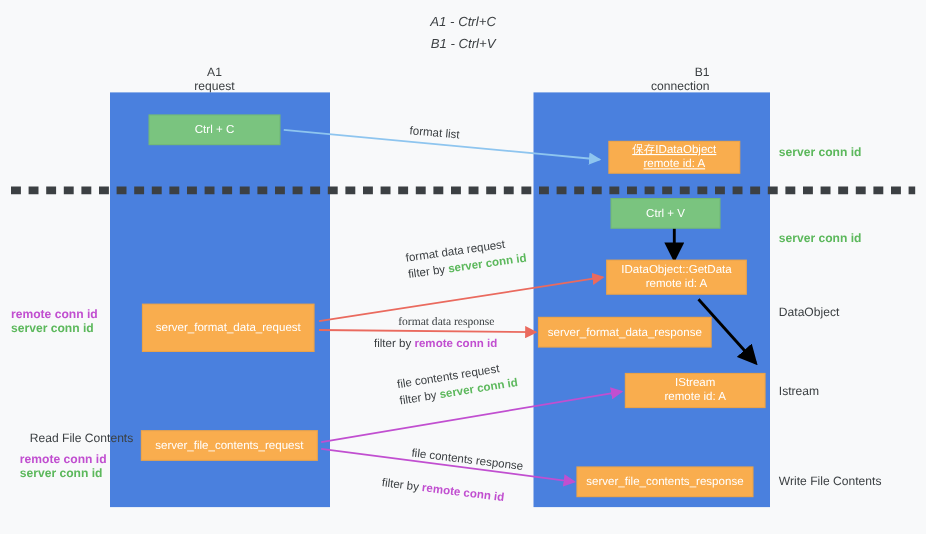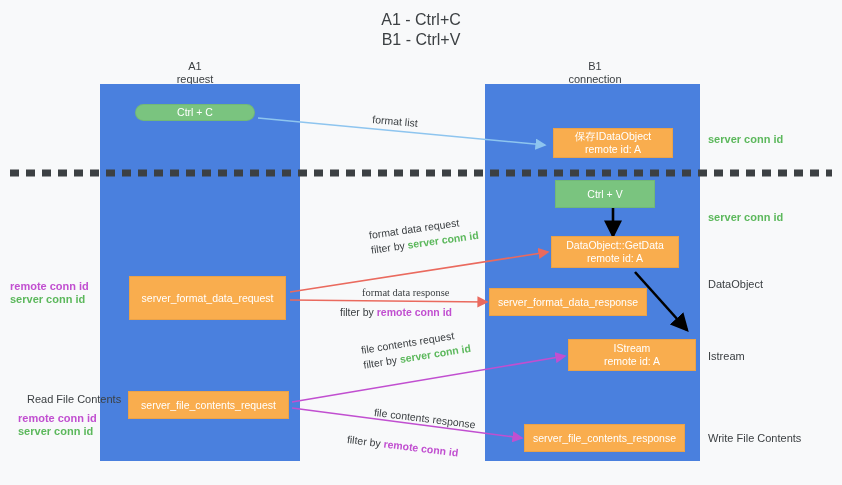--- a/index.html
+++ b/index.html
@@ -20,23 +20,24 @@
     inset: 0;
     background: #f8f9fa;
   }
   
   .title {
     position: absolute;
     left: 0;
     top: 10px;
     width: 842px;
     text-align: center;
-    font-size: 16px;
+    font-size: 12px;
     line-height: 20px;
     color: #3c4043;
+    font-style: italic;
   }
   
   .col-header {
     position: absolute;
     text-align: center;
     font-size: 11px;
     line-height: 13px;
     color: #3c4043;
   }
   .col-header .ch-name { display: block; }
@@ -103,21 +104,21 @@
 
   <div class="title">
     <div>A1 - Ctrl+C</div>
     <div>B1 - Ctrl+V</div>
   </div>
 
   <div class="col-header" style="left:145px; top:60px; width:100px;">
     <span class="ch-name">A1</span>
     <span class="ch-sub">request</span>
   </div>
-  <div class="col-header" style="left:545px; top:60px; width:100px;">
+  <div class="col-header" style="left:545px; top:60px; width:100px;text-align:right;">
     <span class="ch-name">B1</span>
     <span class="ch-sub">connection</span>
   </div>
 
   <div class="lane" style="left:100px; top:84px; width:200px; height:377px;"></div>
   <div class="lane" style="left:485px; top:84px; width:215px; height:377px;"></div>
 
   <svg class="overlay">
     <defs>
       <marker id="ah-blue" markerWidth="7" markerHeight="7" refX="6" refY="3.5" orient="auto">
@@ -144,35 +145,35 @@
 
     <line x1="290" y1="292" x2="548" y2="252" stroke="#ea6a5e" stroke-width="1.6" marker-end="url(#ah-red)"></line>
 
     <line x1="290" y1="300" x2="487" y2="302" stroke="#ea6a5e" stroke-width="1.6" marker-end="url(#ah-red)"></line>
 
     <line x1="292" y1="402" x2="565" y2="356" stroke="#c14fd0" stroke-width="1.6" marker-end="url(#ah-magenta)"></line>
 
     <line x1="292" y1="408" x2="522" y2="438" stroke="#c14fd0" stroke-width="1.6" marker-end="url(#ah-magenta)"></line>
   </svg>
 
-  <div class="node green" style="left:135px; top:104px; width:120px; height:17px;border-radius:13px;">
+  <div class="node green" style="left:135px; top:104px; width:120px; height:28px;">
     <span>Ctrl + C</span>
   </div>
 
-  <div class="node orange" style="left:553px; top:128px; width:120px; height:30px;">
+  <div class="node orange" style="left:553px; top:128px; width:120px; height:30px;text-decoration:underline;">
     <span>保存IDataObject</span>
     <span class="l2">remote id: A</span>
   </div>
 
   <div class="node green" style="left:555px; top:180px; width:100px; height:28px;">
     <span>Ctrl + V</span>
   </div>
 
   <div class="node orange" style="left:551px; top:236px; width:128px; height:32px;">
-    <span>DataObject::GetData</span>
+    <span>IDataObject::GetData</span>
     <span class="l2">remote id: A</span>
   </div>
 
   <div class="node orange" style="left:129px; top:276px; width:157px; height:44px;">
     <span>server_format_data_request</span>
   </div>
 
   <div class="node orange" style="left:489px; top:288px; width:158px; height:28px;">
     <span>server_format_data_response</span>
   </div>

